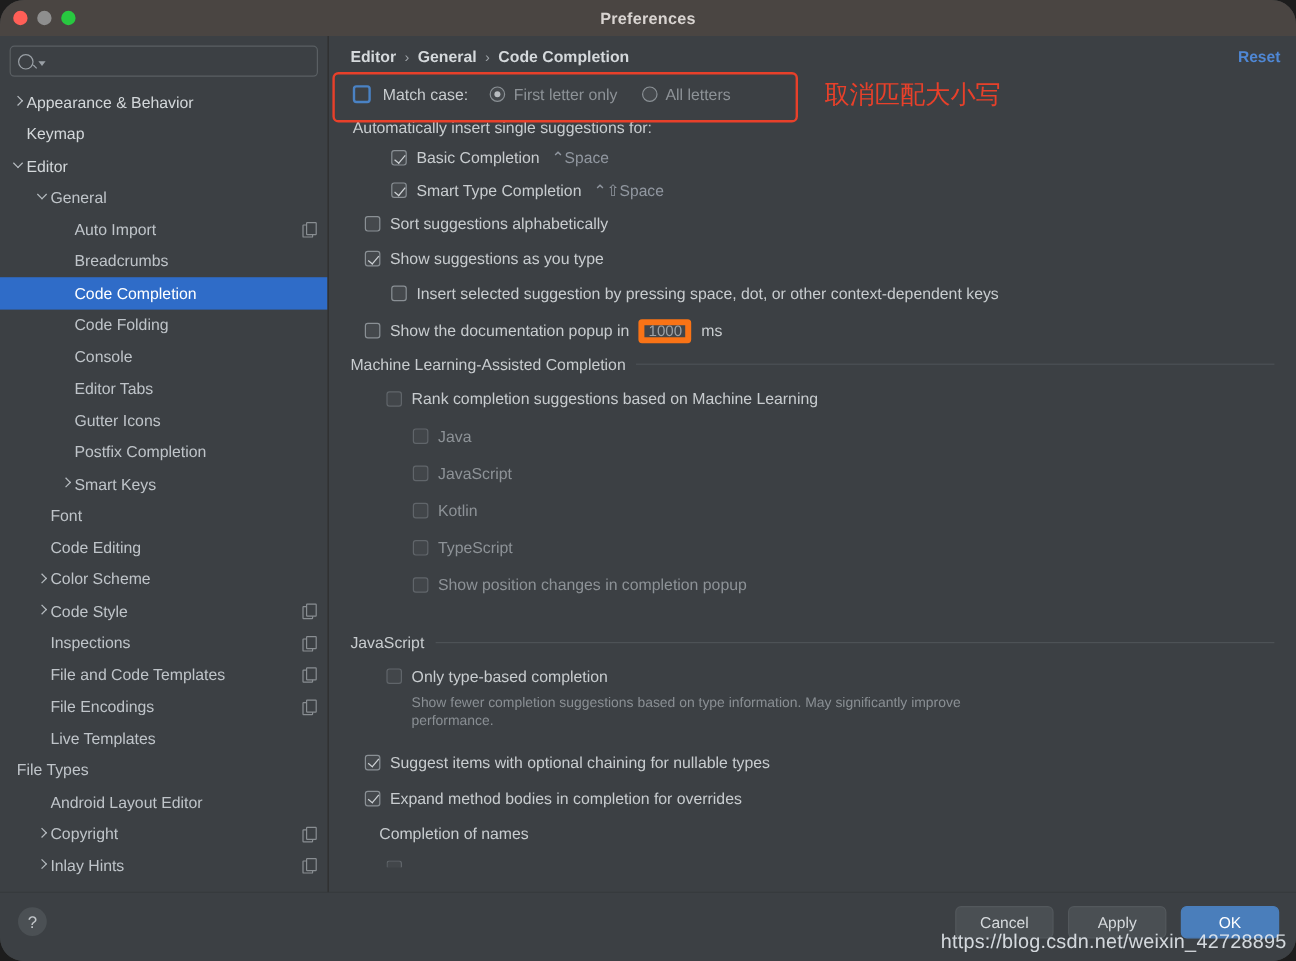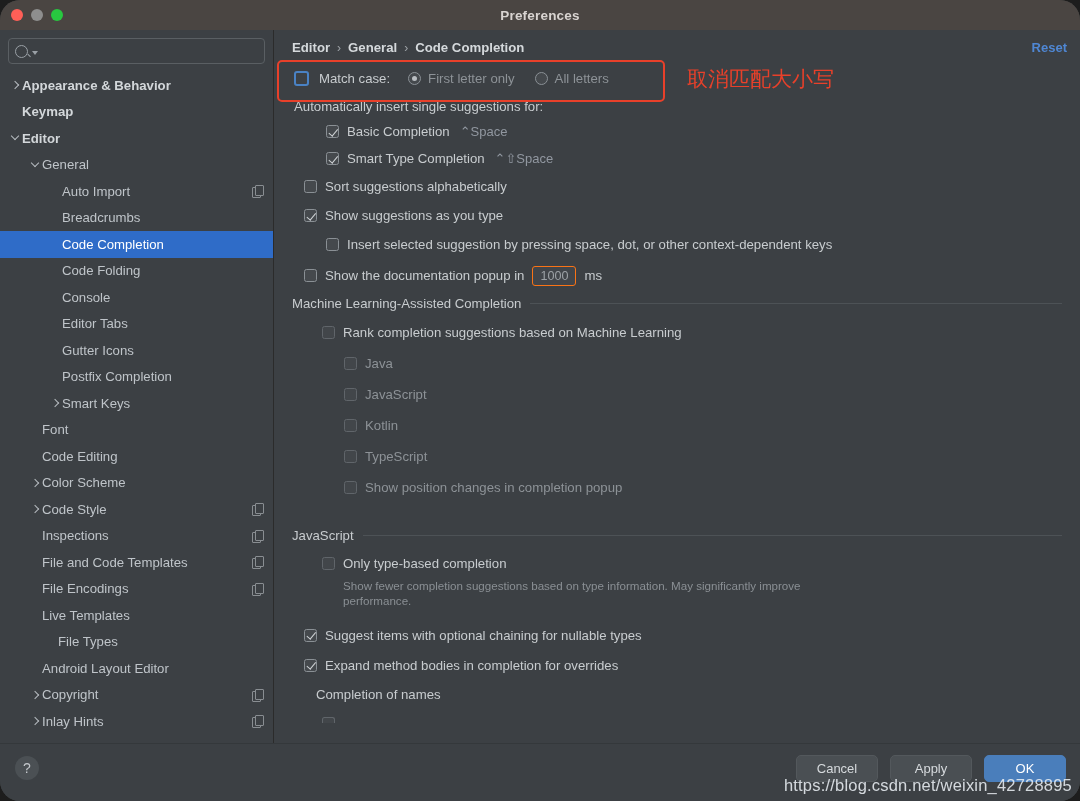--- a/index.html
+++ b/index.html
@@ -131,21 +131,21 @@
   .tree-row {
     height: 26.5px;
     display: flex;
     align-items: center;
     font-size: 13.2px;
     color: #bfc4c9;
     padding-right: 10px;
     position: relative;
     white-space: nowrap;
   }
-  .tree-row.bold { font-weight: bold; color: #d3d7da; }
+  .tree-row.bold { font-weight: normal; color: #d3d7da; }
   .tree-row.selected {
     background: #2f6cc8;
     color: #ffffff;
   }
   .arrow {
     width: 14px;
     flex: none;
     text-align: center;
     color: #b0b5ba;
     font-size: 10px;
@@ -300,21 +300,21 @@
   .hint {
     color: #8a8f94;
     font-size: 11.6px;
     line-height: 15px;
     max-width: 520px;
   }
 
   .spin {
     width: 44px;
     height: 20px;
-    border: 1px solid #f97316;
+    border: 5px solid #f97316;
     border-radius: 3px;
     background: #41454a;
     color: #9ca1a6;
     font-size: 12.6px;
     display: flex;
     align-items: center;
     justify-content: center;
     margin: 0 8px;
     box-sizing: border-box;
   }
@@ -502,21 +502,21 @@
           </div>
           <div class="tree-row" style="padding-left: 28px;">
             <span class="arrow none"></span>
             <span class="tree-label">File Encodings</span>
             <span class="copy-icon"></span>
           </div>
           <div class="tree-row" style="padding-left: 28px;">
             <span class="arrow none"></span>
             <span class="tree-label">Live Templates</span>
           </div>
-          <div class="tree-row" style="padding-left: 28px; margin-left: 16px;">
+          <div class="tree-row" style="">
             <span class="arrow none"></span>
             <span class="tree-label">File Types</span>
           </div>
           <div class="tree-row" style="padding-left: 28px;">
             <span class="arrow none"></span>
             <span class="tree-label">Android Layout Editor</span>
           </div>
           <div class="tree-row" style="padding-left: 28px;">
             <span class="arrow"><i class="chev right"></i></span>
             <span class="tree-label">Copyright</span>

